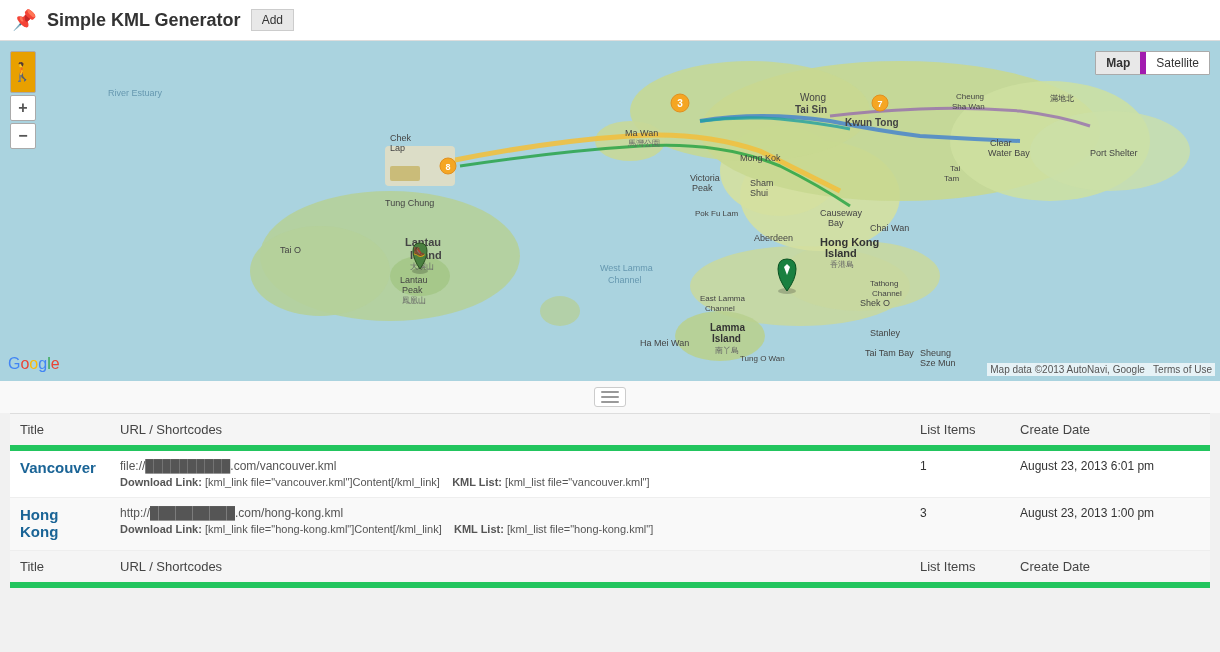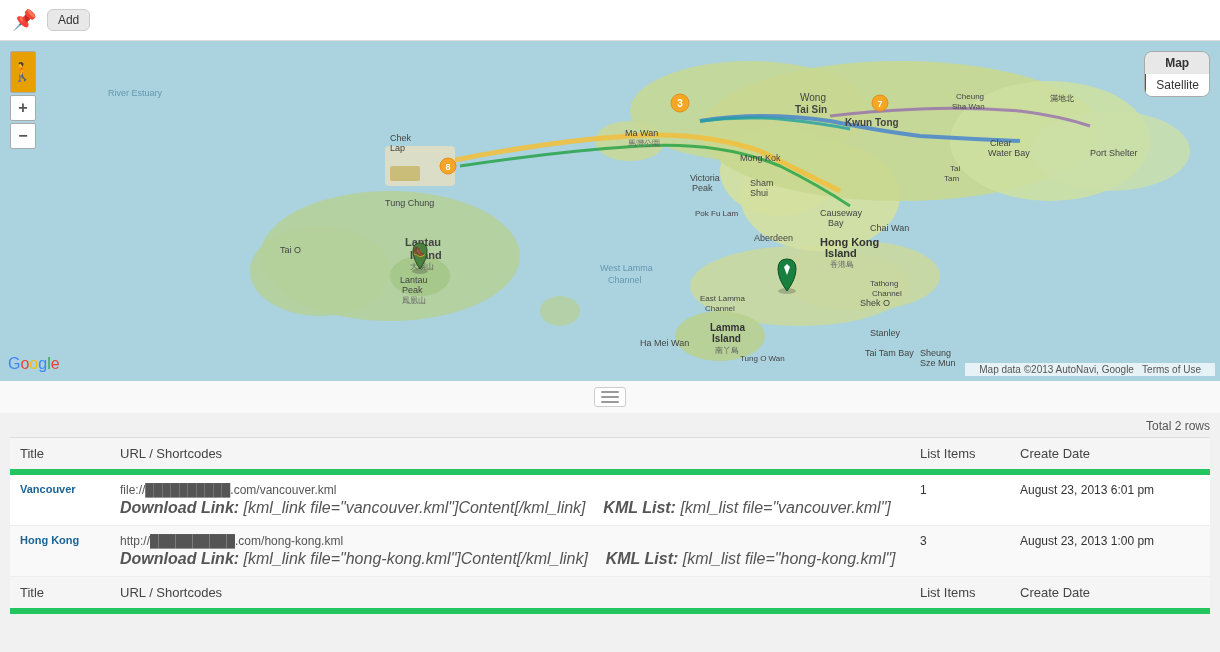--- a/index.html
+++ b/index.html
@@ -19,21 +19,21 @@
       color: #888;
     }
     #header .app-title {
       font-size: 18px;
       font-weight: bold;
       color: #333;
     }
     #header .add-btn {
       background: #e8e8e8;
       border: 1px solid #ccc;
-      border-radius: 6px;
+      border-radius: 0;
       padding: 3px 10px;
       font-size: 12px;
       cursor: pointer;
       color: #333;
     }
 
     
     #map-svg {
       width: 100%;
       height: 100%;
@@ -77,34 +77,33 @@
       line-height: 1;
     }
 
     
     .map-type-btns {
       position: absolute;
       top: 10px;
       right: 10px;
       display: flex;
       border: 1px solid #aaa;
-      border-radius: 8px;
+      border-radius: 1px;
       overflow: hidden;
-      flex-direction: column;
     }
     .map-type-btn {
       padding: 4px 10px;
       background: #fff;
       border: none;
       cursor: pointer;
       font-size: 12px;
       color: #333;
     }
     .map-type-btn.active { background: #e8e8e8; font-weight: bold; }
-    .map-type-btn + .map-type-btn { border-left: 1px solid #a21caf; }
+    .map-type-btn + .map-type-btn { border-left: 6px solid #a21caf; }
 
     
     .google-logo {
       position: absolute;
       bottom: 8px;
       left: 8px;
       font-size: 16px;
       font-weight: normal;
       color: #555;
     }
@@ -116,21 +115,21 @@
     .google-logo span:nth-child(6) { color: #ea4335; }
 
     
     .map-attribution {
       position: absolute;
       bottom: 5px;
       right: 5px;
       font-size: 10px;
       color: #555;
       background: rgba(255,255,255,0.7);
-      padding: 1px 14px;
+      padding: 1px 3px;
     }
     .map-attribution a { color: #555; text-decoration: none; }
 
     
     .map-drag-handle {
       display: flex;
       justify-content: center;
       padding: 6px 0;
       background: #f9f9f9;
     }
@@ -191,53 +190,53 @@
     }
     .col-title { width: 100px; }
     .col-url { width: auto; }
     .col-items { width: 100px; }
     .col-date { width: 200px; }
 
     .row-link {
       color: #1a6496;
       text-decoration: none;
       font-weight: bold;
-      font-size: 11px;
+      font-size: 15px;
       display: block;
       margin-bottom: 2px;
     }
     .url-text {
       color: #555;
       display: block;
       margin-bottom: 2px;
     }
     .shortcode-line {
-      font-size: 16px;
-      color: #555;
-      font-style: italic;
+      font-size: 11px;
+      color: #555;
     }
     .shortcode-line .code { color: #555; }
     .shortcode-label {
       font-weight: bold;
       color: #555;
     }
     tr.row-hong-kong { background: #f9f9f9; }
 
     
     .map-wrapper {
       position: relative;
       width: 100%;
       height: 340px;
     }
   </style>
 </head>
 <body>
 
 <div id="header">
   <span class="app-icon">📌</span>
+  <span class="app-title">Simple KML Generator</span>
   <button class="add-btn">Add</button>
 </div>
 
 <div class="map-wrapper">
   <svg id="map-svg" xmlns="http://www.w3.org/2000/svg" viewBox="0 0 1220 340" preserveAspectRatio="xMidYMid slice">
 
     <rect width="1220" height="340" fill="#aad3df"></rect>
 
     <ellipse cx="390" cy="215" rx="130" ry="65" fill="#b5d09a" opacity="0.9"></ellipse>
     <ellipse cx="320" cy="230" rx="70" ry="45" fill="#b5d09a" opacity="0.9"></ellipse>
@@ -408,21 +407,20 @@
 
 <div class="map-drag-handle">
   <div class="drag-icon">
     <span></span>
     <span></span>
     <span></span>
   </div>
 </div>
 
 <div id="table-area">
-  <div class="total-rows">Total 2 rows</div>
 
   <table>
     <thead>
       <tr>
         <th class="col-title">Title</th>
         <th class="col-url">URL / Shortcodes</th>
         <th class="col-items">List Items</th>
         <th class="col-date">Create Date</th>
       </tr>
     </thead>

